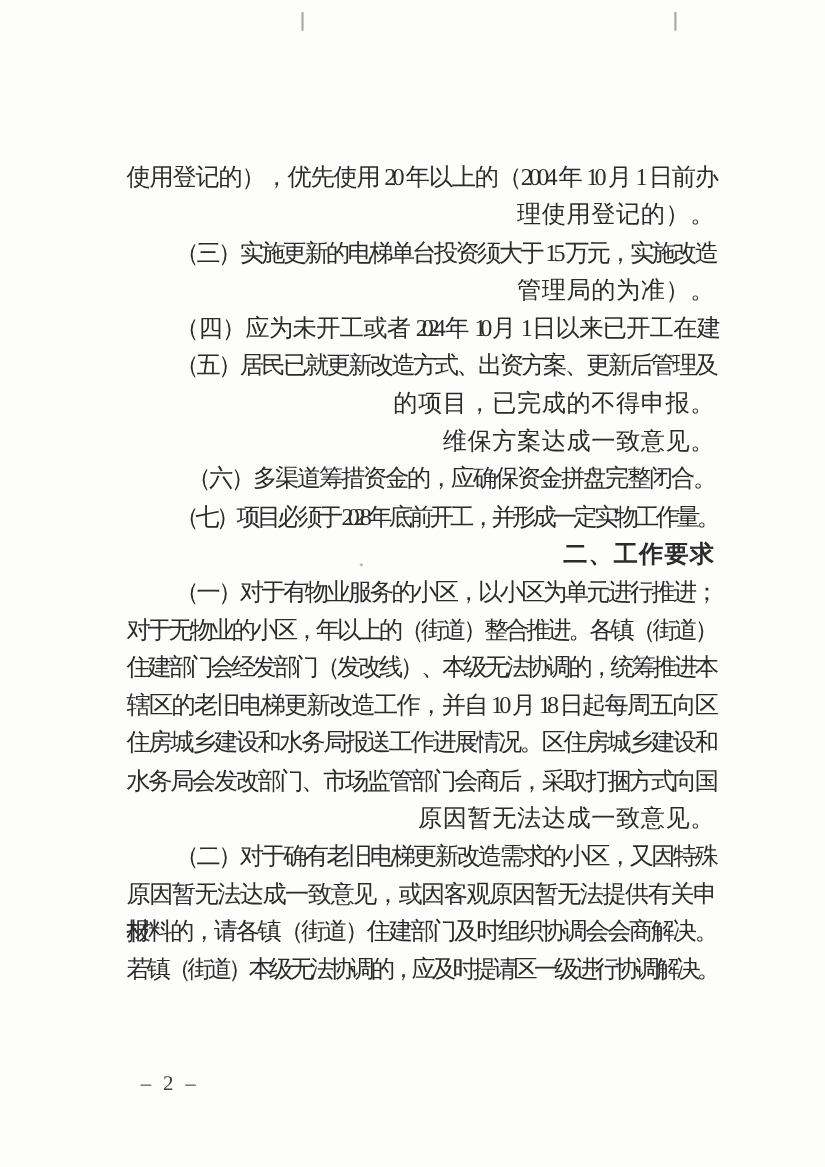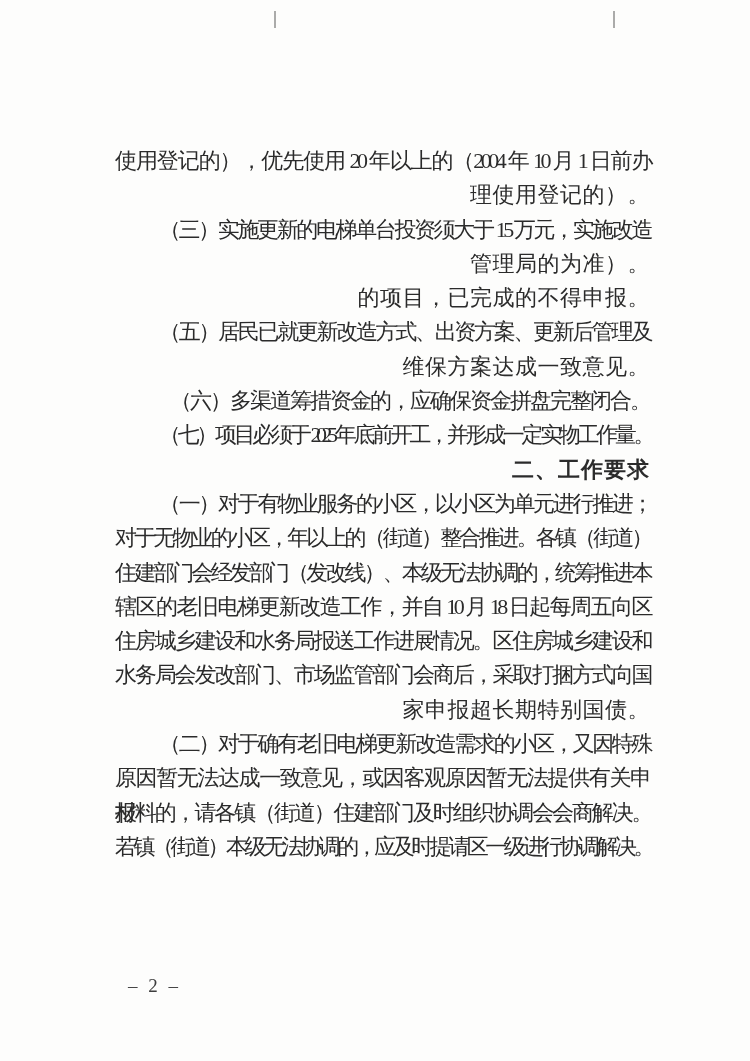--- a/index.html
+++ b/index.html
@@ -83,33 +83,34 @@
 
   <div class="tick left"></div>
   <div class="tick right"></div>
   <div class="speck"></div>
 
   <div class="textblock">
     <div class="line just t2">使用登记的），优先使用 20 年以上的（2004 年 10 月 1 日前办</div>
     <div class="line">理使用登记的）。</div>
     <div class="line ind just t2">（三）实施更新的电梯单台投资须大于 15 万元，实施改造</div>
     <div class="line">管理局的为准）。</div>
+    <div class="line ind just t3">（四）应为未开工或者 2024 年 10 月 1 日以来已开工在建</div>
+    <div class="line ind just t2">（五）居民已就更新改造方式、出资方案、更新后管理及</div>
     <div class="line">的项目，已完成的不得申报。</div>
-    <div class="line ind just t2">（五）居民已就更新改造方式、出资方案、更新后管理及</div>
     <div class="line">维保方案达成一致意见。</div>
     <div class="line ind t1">（六）多渠道筹措资金的，应确保资金拼盘完整闭合。</div>
-    <div class="line ind just t3">（七）项目必须于 2025 年底前开工，并形成一定实物工作量。</div>
+    <div class="line ind just t3">（七）项目必须于 2028 年底前开工，并形成一定实物工作量。</div>
     <div class="line ind heading">二、工作要求</div>
     <div class="line ind just t2">（一）对于有物业服务的小区，以小区为单元进行推进；</div>
     <div class="line just t2">对于无物业的小区，年以上的（街道）整合推进。各镇（街道）</div>
     <div class="line just t2">住建部门会经发部门（发改线）、本级无法协调的，统筹推进本</div>
     <div class="line just t2">辖区的老旧电梯更新改造工作，并自 10 月 18 日起每周五向区</div>
     <div class="line just t2">住房城乡建设和水务局报送工作进展情况。区住房城乡建设和</div>
     <div class="line just t2">水务局会发改部门、市场监管部门会商后，采取打捆方式向国</div>
-    <div class="line">家申报超长期特别国债。</div>
+    <div class="line">原因暂无法达成一致意见。</div>
     <div class="line ind just t2">（二）对于确有老旧电梯更新改造需求的小区，又因特殊</div>
     <div class="line just t1">原因暂无法达成一致意见，或因客观原因暂无法提供有关申报</div>
     <div class="line just t2">材料的，请各镇（街道）住建部门及时组织协调会会商解决。</div>
     <div class="line just t3">若镇（街道）本级无法协调的，应及时提请区一级进行协调解决。</div>
   </div>
 
   <div class="page-number">– 2 –</div>
 
 </div>
 

